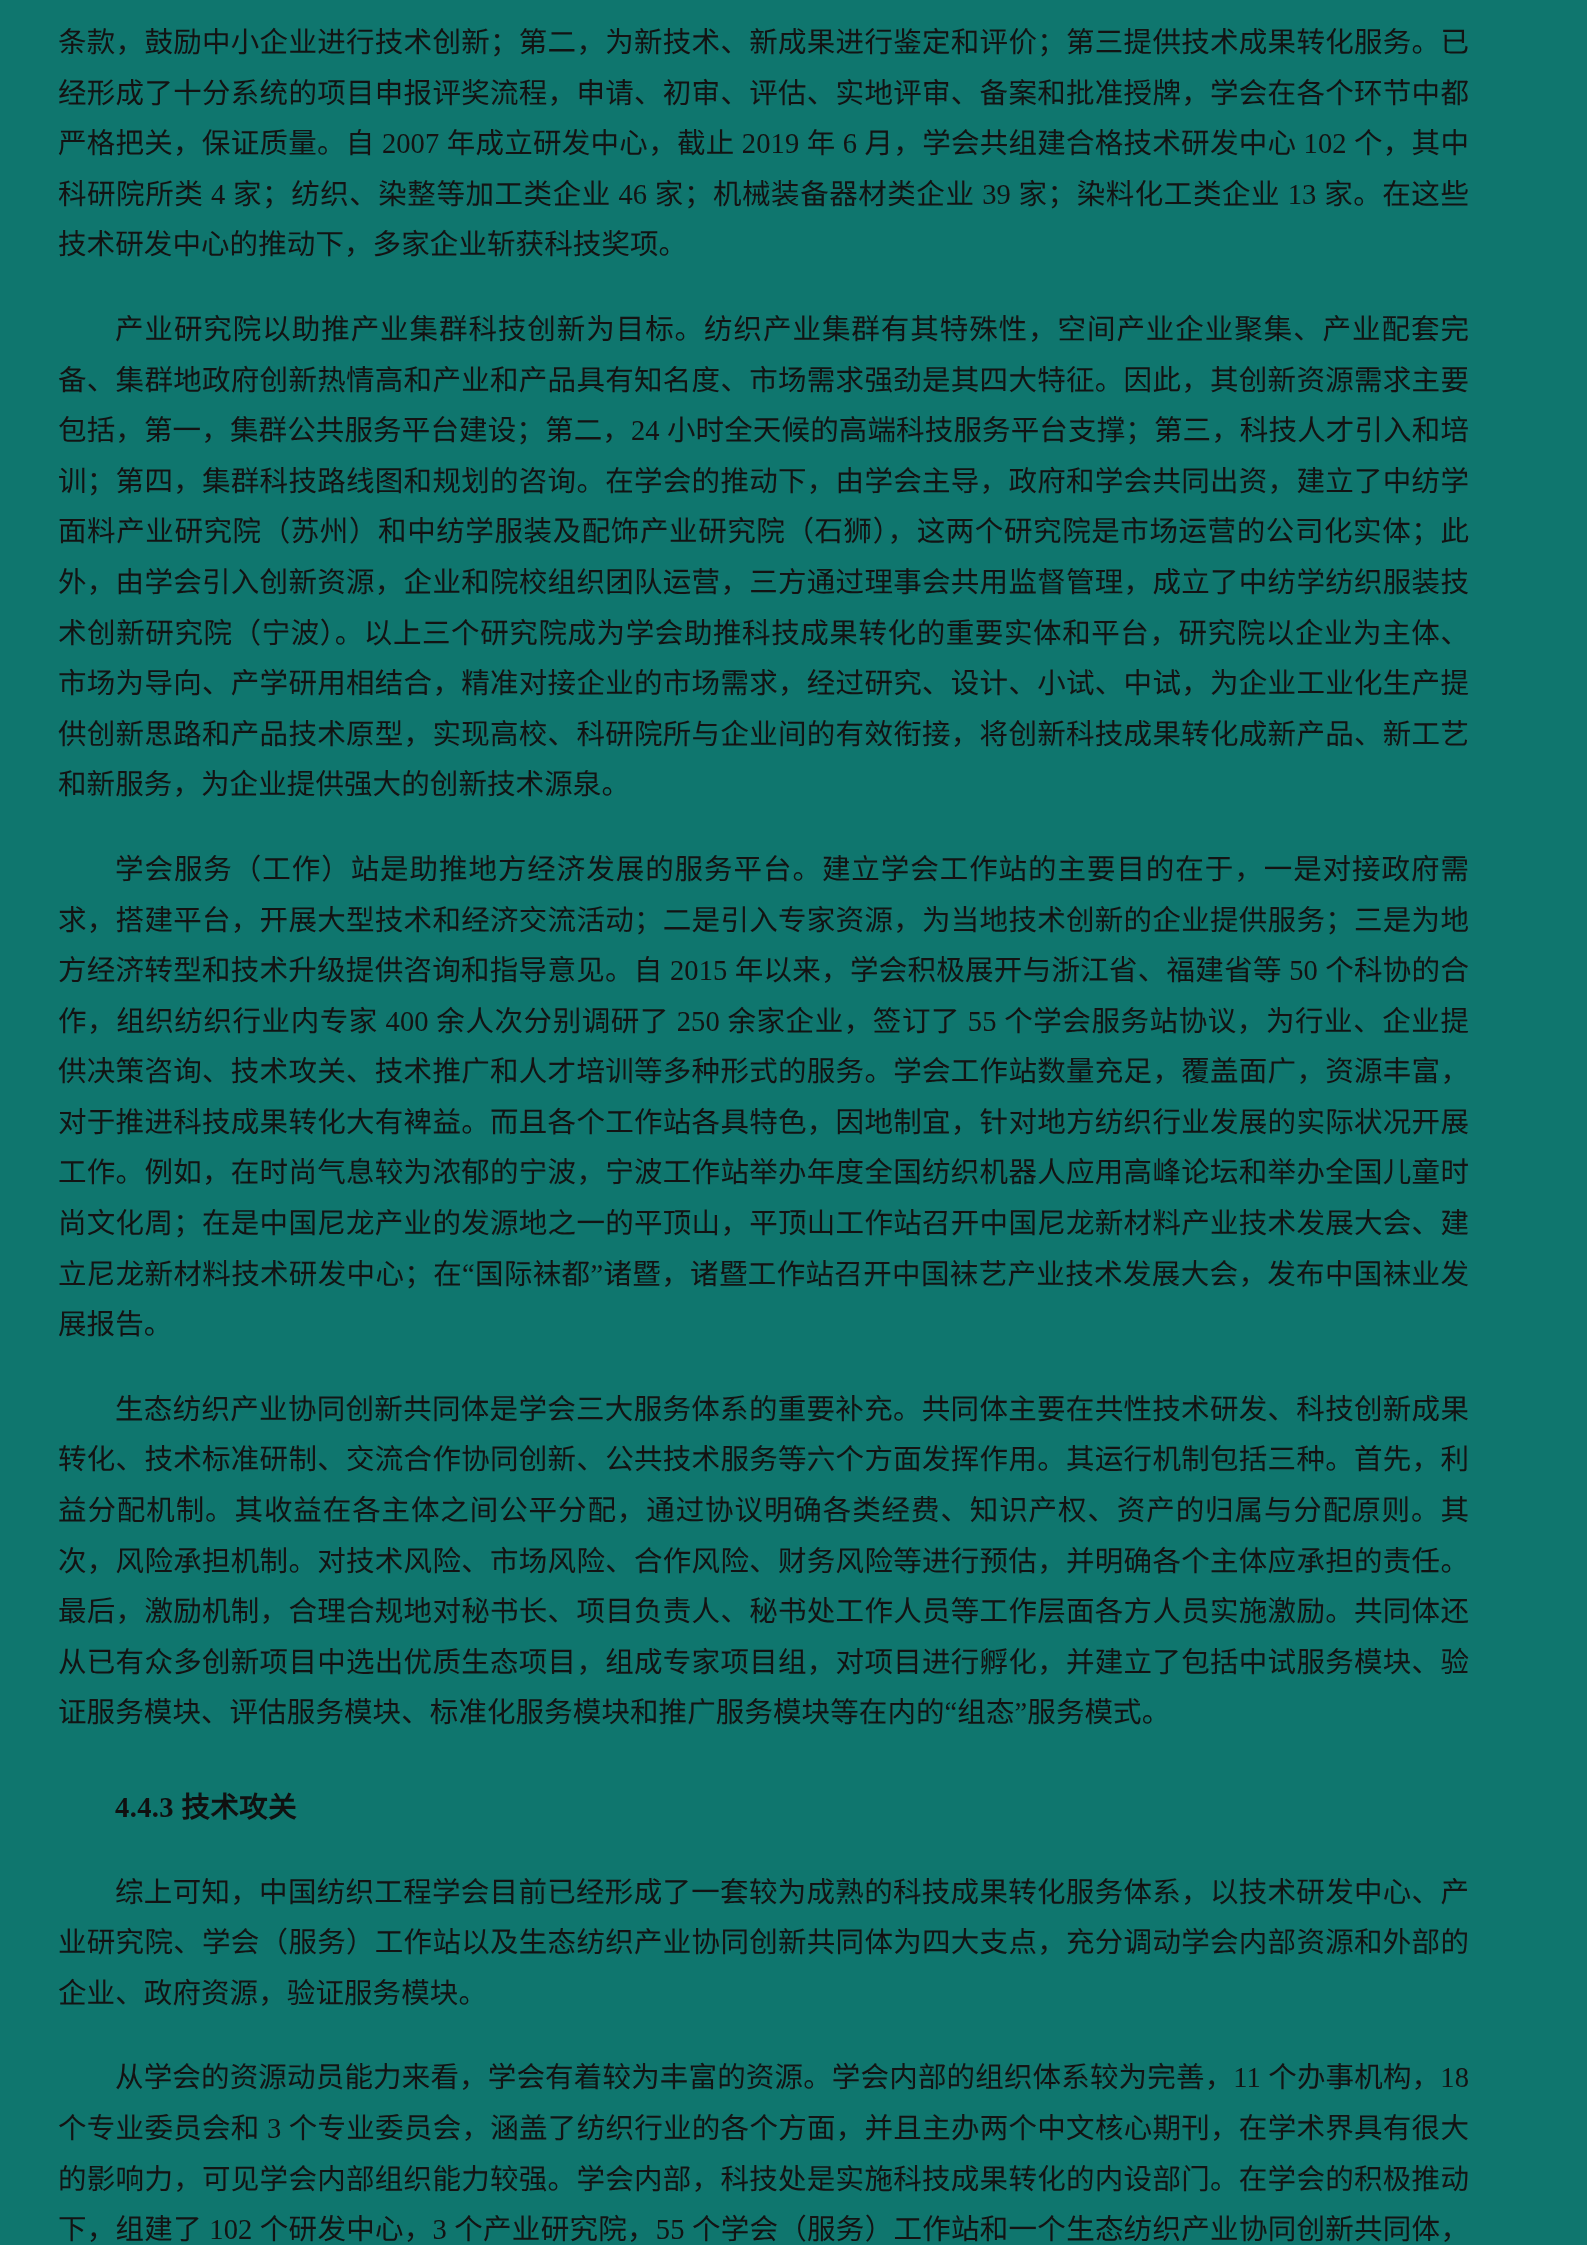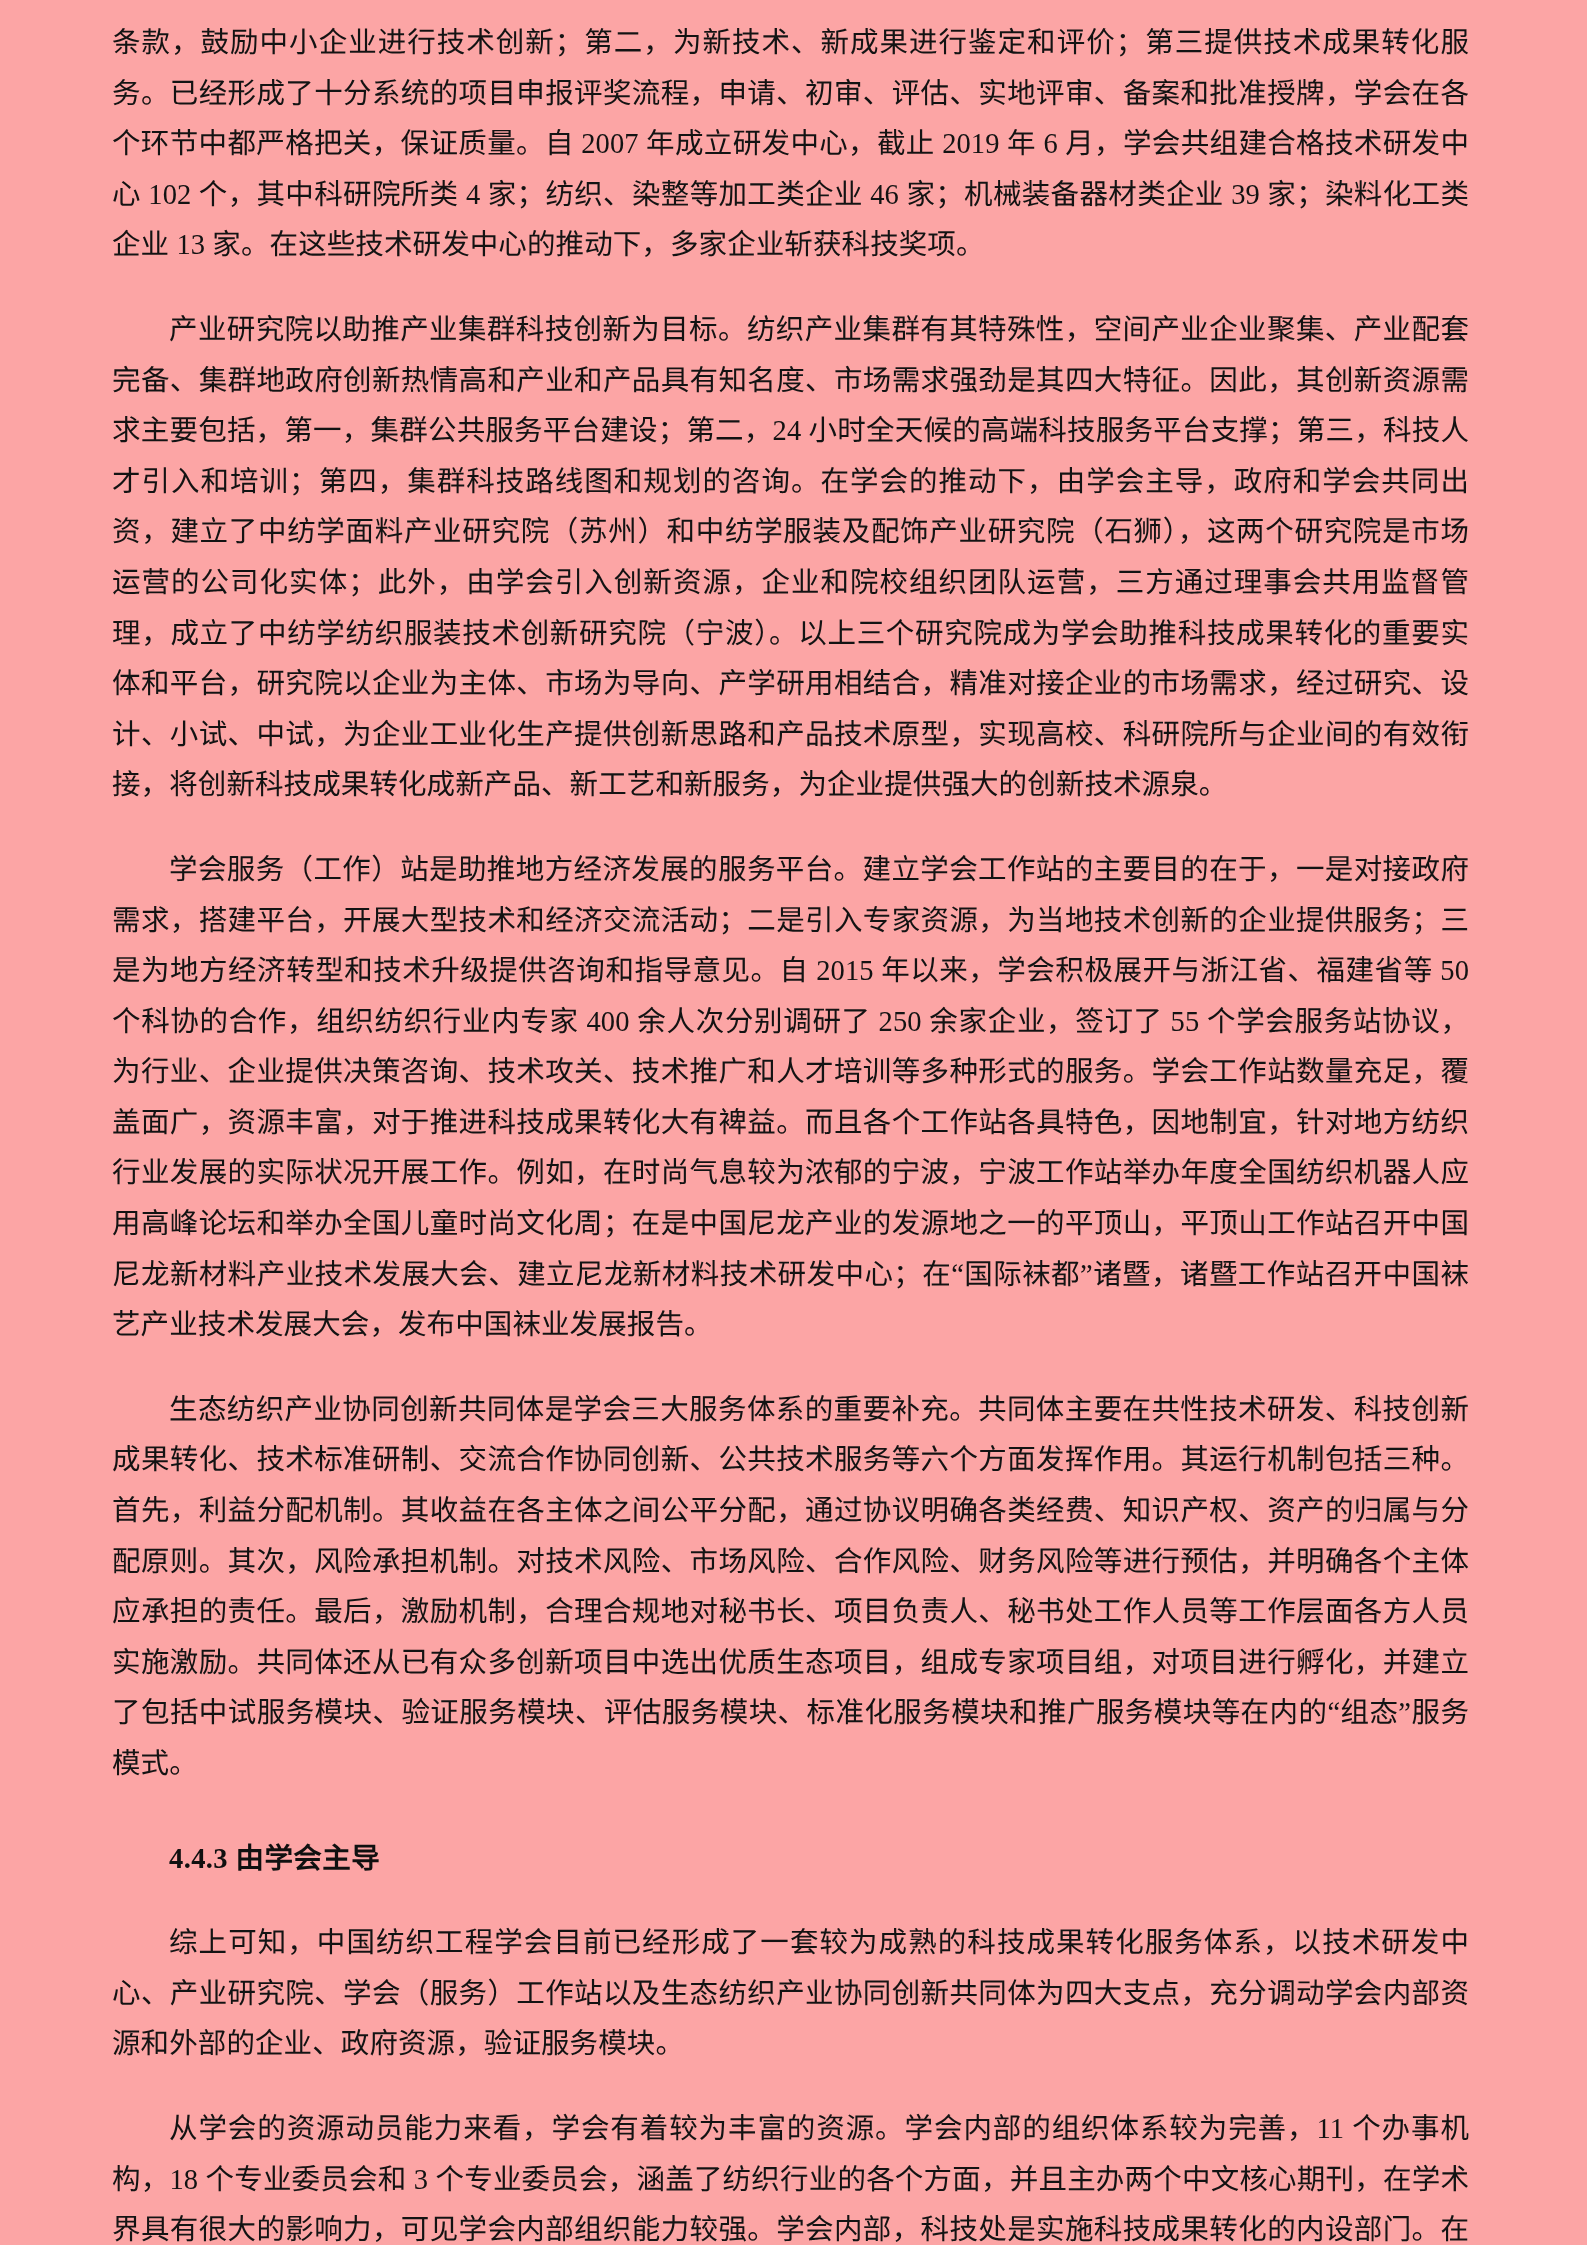--- a/index.html
+++ b/index.html
@@ -13,22 +13,22 @@
     height: 2245px;
     font-family: "Liberation Serif", "DejaVu Serif", serif;
     color: #121212;
     position: relative;
     overflow: hidden;
   }
   .page {
     box-sizing: border-box;
     width: 1587px;
     height: 2245px;
-    padding: 18px 118px 0 112px;
-    background: #fca5a5;
+    padding: 18px 118px 0 58px;
+    background: #0f766e;
   }
   .body-text {
     font-size: 28.5px;
     line-height: 50.6px;
     text-align: justify;
     text-justify: inter-ideograph;
     letter-spacing: 0.1px;
     margin: 0;
     color: #131313;
     -webkit-font-smoothing: antialiased;
@@ -66,21 +66,21 @@
   <div class="gap-md"></div>
 
   <p class="body-text para">学会服务（工作）站是助推地方经济发展的服务平台。建立学会工作站的主要目的在于，一是对接政府需求，搭建平台，开展大型技术和经济交流活动；二是引入专家资源，为当地技术创新的企业提供服务；三是为地方经济转型和技术升级提供咨询和指导意见。自 2015 年以来，学会积极展开与浙江省、福建省等 50 个科协的合作，组织纺织行业内专家 400 余人次分别调研了 250 余家企业，签订了 55 个学会服务站协议，为行业、企业提供决策咨询、技术攻关、技术推广和人才培训等多种形式的服务。学会工作站数量充足，覆盖面广，资源丰富，对于推进科技成果转化大有裨益。而且各个工作站各具特色，因地制宜，针对地方纺织行业发展的实际状况开展工作。例如，在时尚气息较为浓郁的宁波，宁波工作站举办年度全国纺织机器人应用高峰论坛和举办全国儿童时尚文化周；在是中国尼龙产业的发源地之一的平顶山，平顶山工作站召开中国尼龙新材料产业技术发展大会、建立尼龙新材料技术研发中心；在“国际袜都”诸暨，诸暨工作站召开中国袜艺产业技术发展大会，发布中国袜业发展报告。</p>
 
   <div class="gap-md"></div>
 
   <p class="body-text para">生态纺织产业协同创新共同体是学会三大服务体系的重要补充。共同体主要在共性技术研发、科技创新成果转化、技术标准研制、交流合作协同创新、公共技术服务等六个方面发挥作用。其运行机制包括三种。首先，利益分配机制。其收益在各主体之间公平分配，通过协议明确各类经费、知识产权、资产的归属与分配原则。其次，风险承担机制。对技术风险、市场风险、合作风险、财务风险等进行预估，并明确各个主体应承担的责任。最后，激励机制，合理合规地对秘书长、项目负责人、秘书处工作人员等工作层面各方人员实施激励。共同体还从已有众多创新项目中选出优质生态项目，组成专家项目组，对项目进行孵化，并建立了包括中试服务模块、验证服务模块、评估服务模块、标准化服务模块和推广服务模块等在内的“组态”服务模式。</p>
 
   <div class="gap-lg"></div>
 
-  <h3 class="heading">4.4.3 由学会主导</h3>
+  <h3 class="heading">4.4.3 技术攻关</h3>
 
   <div class="gap-md"></div>
 
   <p class="body-text para">综上可知，中国纺织工程学会目前已经形成了一套较为成熟的科技成果转化服务体系，以技术研发中心、产业研究院、学会（服务）工作站以及生态纺织产业协同创新共同体为四大支点，充分调动学会内部资源和外部的企业、政府资源，验证服务模块。</p>
 
   <div class="gap-md"></div>
 
   <p class="body-text para">从学会的资源动员能力来看，学会有着较为丰富的资源。学会内部的组织体系较为完善，11 个办事机构，18 个专业委员会和 3 个专业委员会，涵盖了纺织行业的各个方面，并且主办两个中文核心期刊，在学术界具有很大的影响力，可见学会内部组织能力较强。学会内部，科技处是实施科技成果转化的内设部门。在学会的积极推动下，组建了 102 个研发中心，3 个产业研究院，55 个学会（服务）工作站和一个生态纺织产业协同创新共同体，这些组织和机构虽然并不是学会的内设机构，但是在推进科技成果转化方面，学会能够调动这些组织和机构的人力、物力和财力资源，使得科技成果转化能够通过多个模式和平台实现。</p>
 
 </div>

